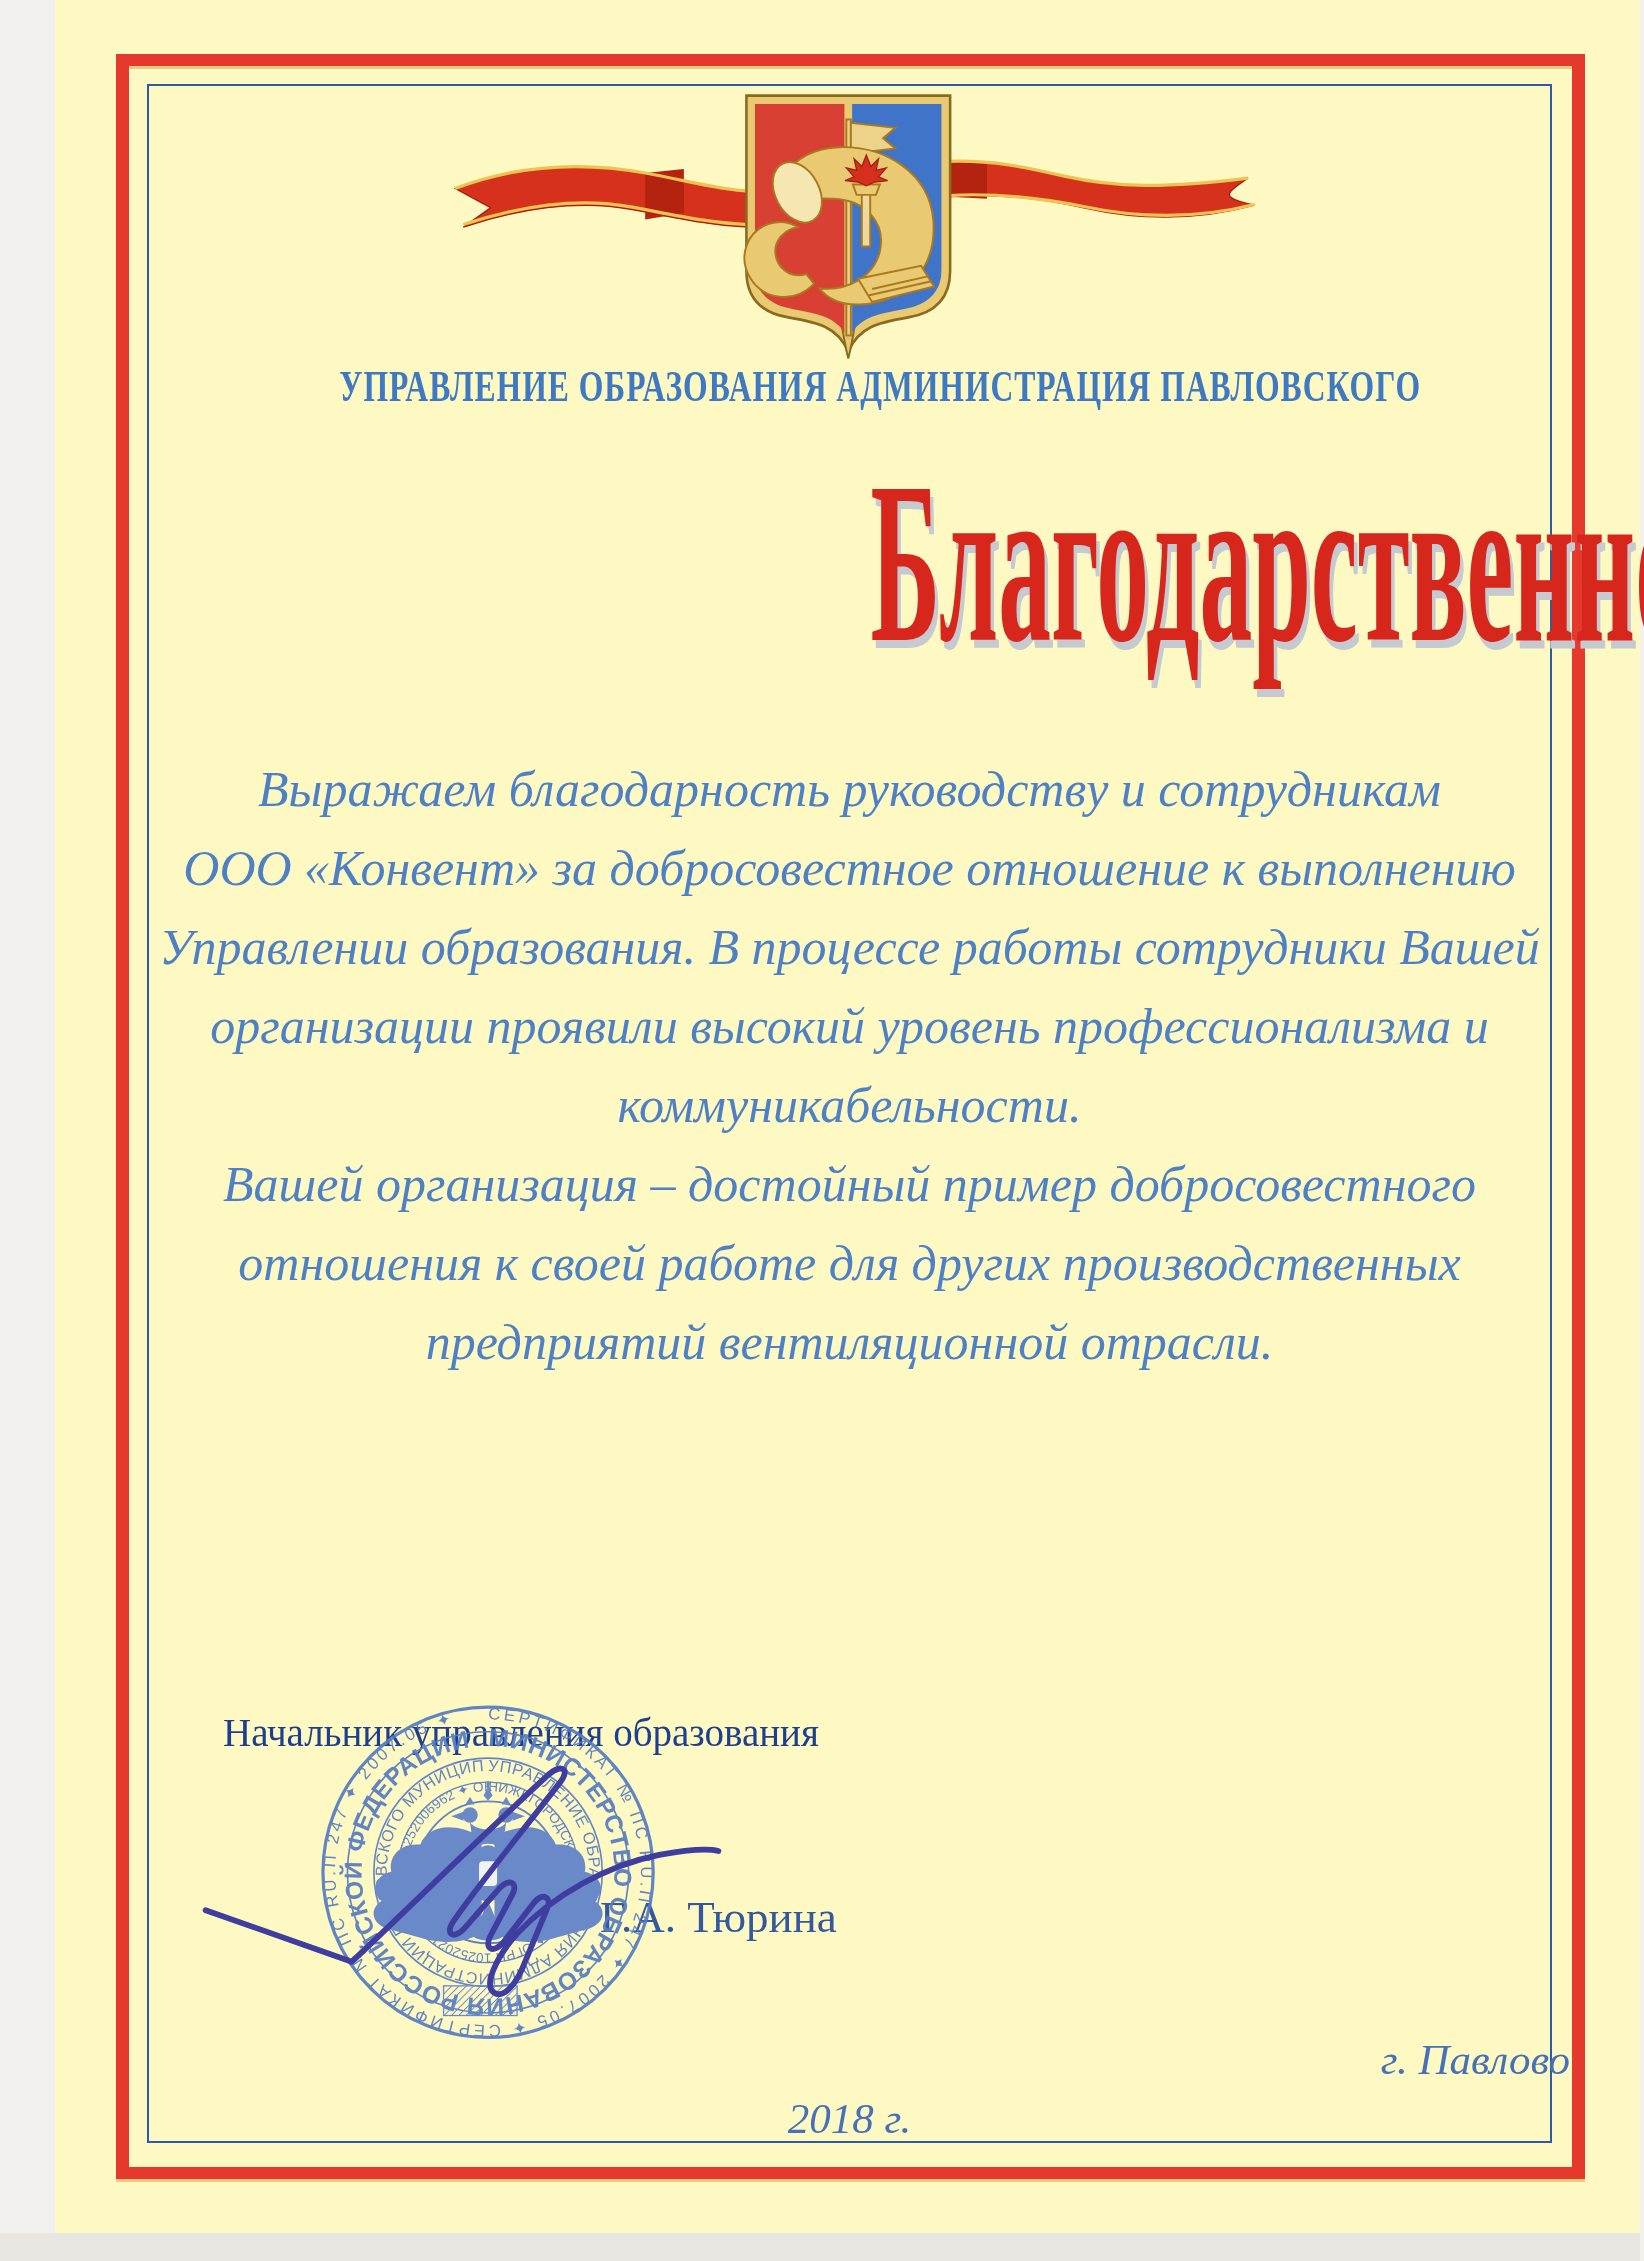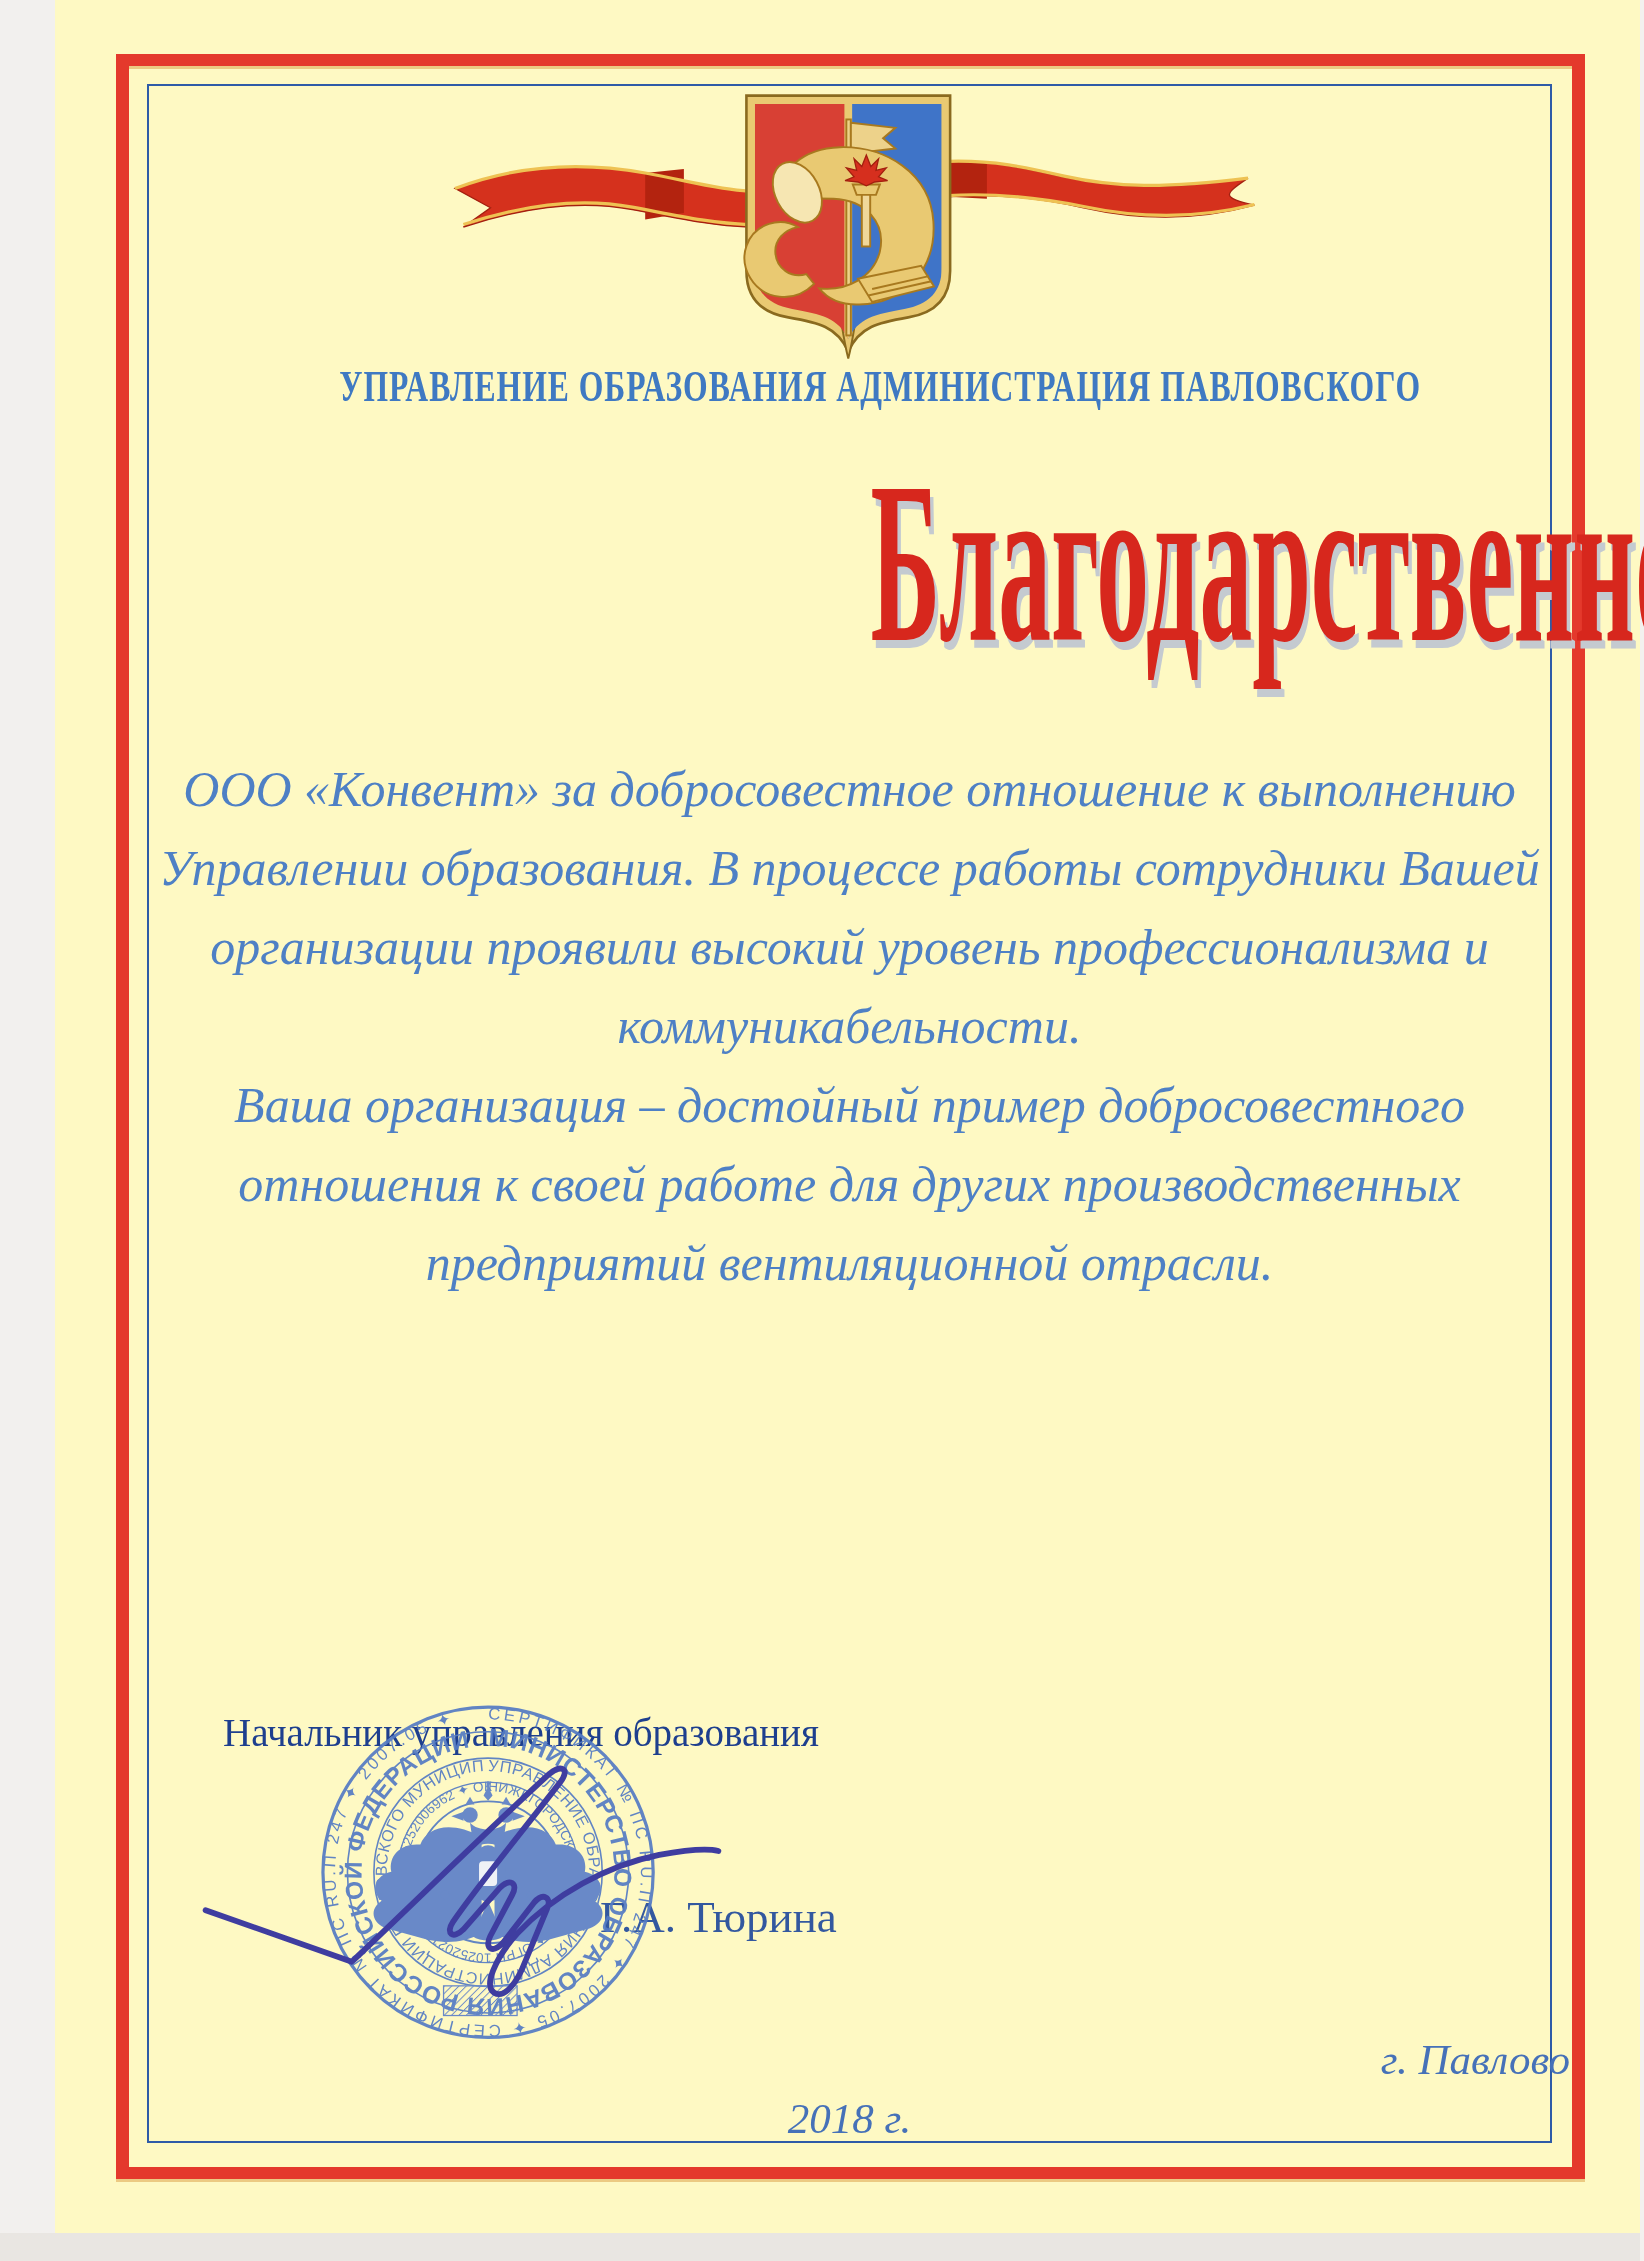--- a/index.html
+++ b/index.html
@@ -117,25 +117,26 @@
       </g>
     </g>
   </svg>
 
   <div class="org-line org-line1"><span>УПРАВЛЕНИЕ ОБРАЗОВАНИЯ АДМИНИСТРАЦИЯ ПАВЛОВСКОГО</span></div>
 
   <div class="title-wrap"><span>Благодарственное письмо</span></div>
 
   <div class="body-text">
 
+  <div class="body-line">Выражаем благодарность руководству и сотрудникам</div>
       <div class="body-line">ООО «Конвент» за добросовестное отношение к выполнению</div>
       <div class="body-line">Управлении образования. В процессе работы сотрудники Вашей</div>
       <div class="body-line">организации проявили высокий уровень профессионализма и</div>
       <div class="body-line">коммуникабельности.</div>
-      <div class="body-line">Ваша организация – достойный пример добросовестного</div>
+      <div class="body-line">Вашей организация – достойный пример добросовестного</div>
       <div class="body-line">отношения к своей работе для других производственных</div>
       <div class="body-line">предприятий вентиляционной отрасли.</div>
     </div>
 
   <div class="sig-role">Начальник управления образования</div>
   <div class="sig-name">Г.А. Тюрина</div>
 
   <svg class="stamp-svg" viewBox="430 2580 660 600">
     <defs>
       <path id="ringOuterPath" d="M 757,2666 A 237,237 0 1 1 756.9,2666"></path>

